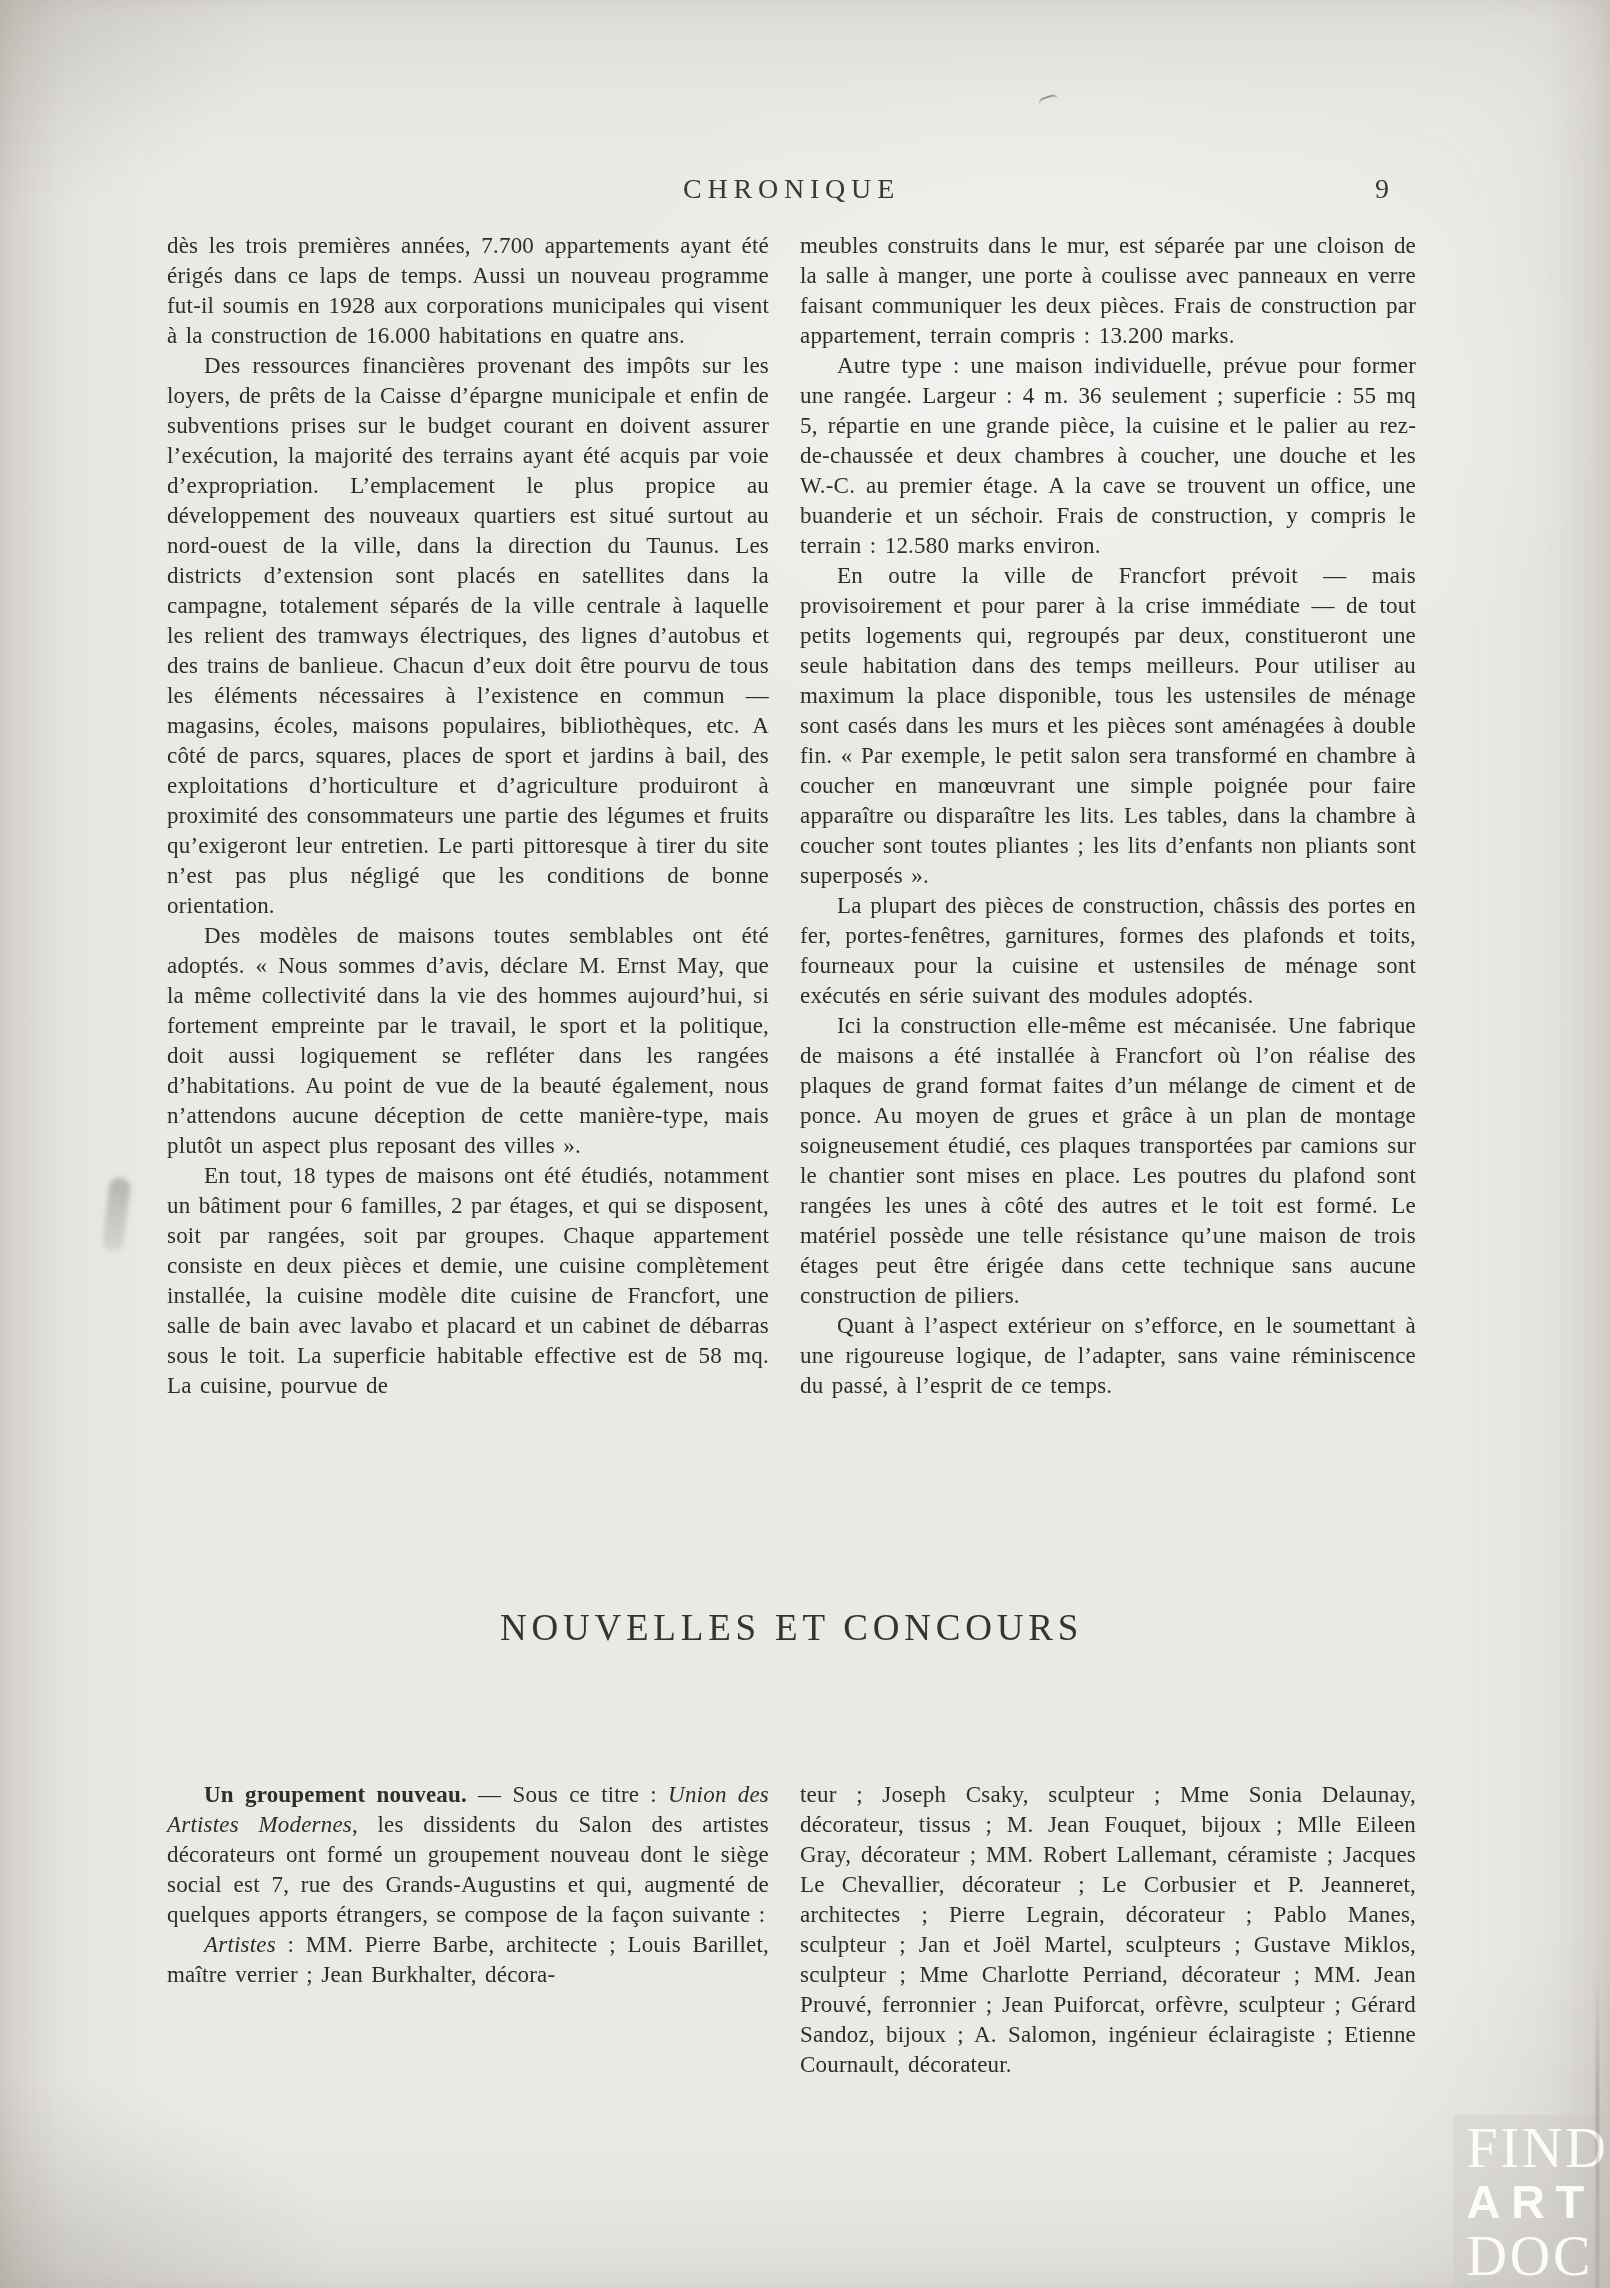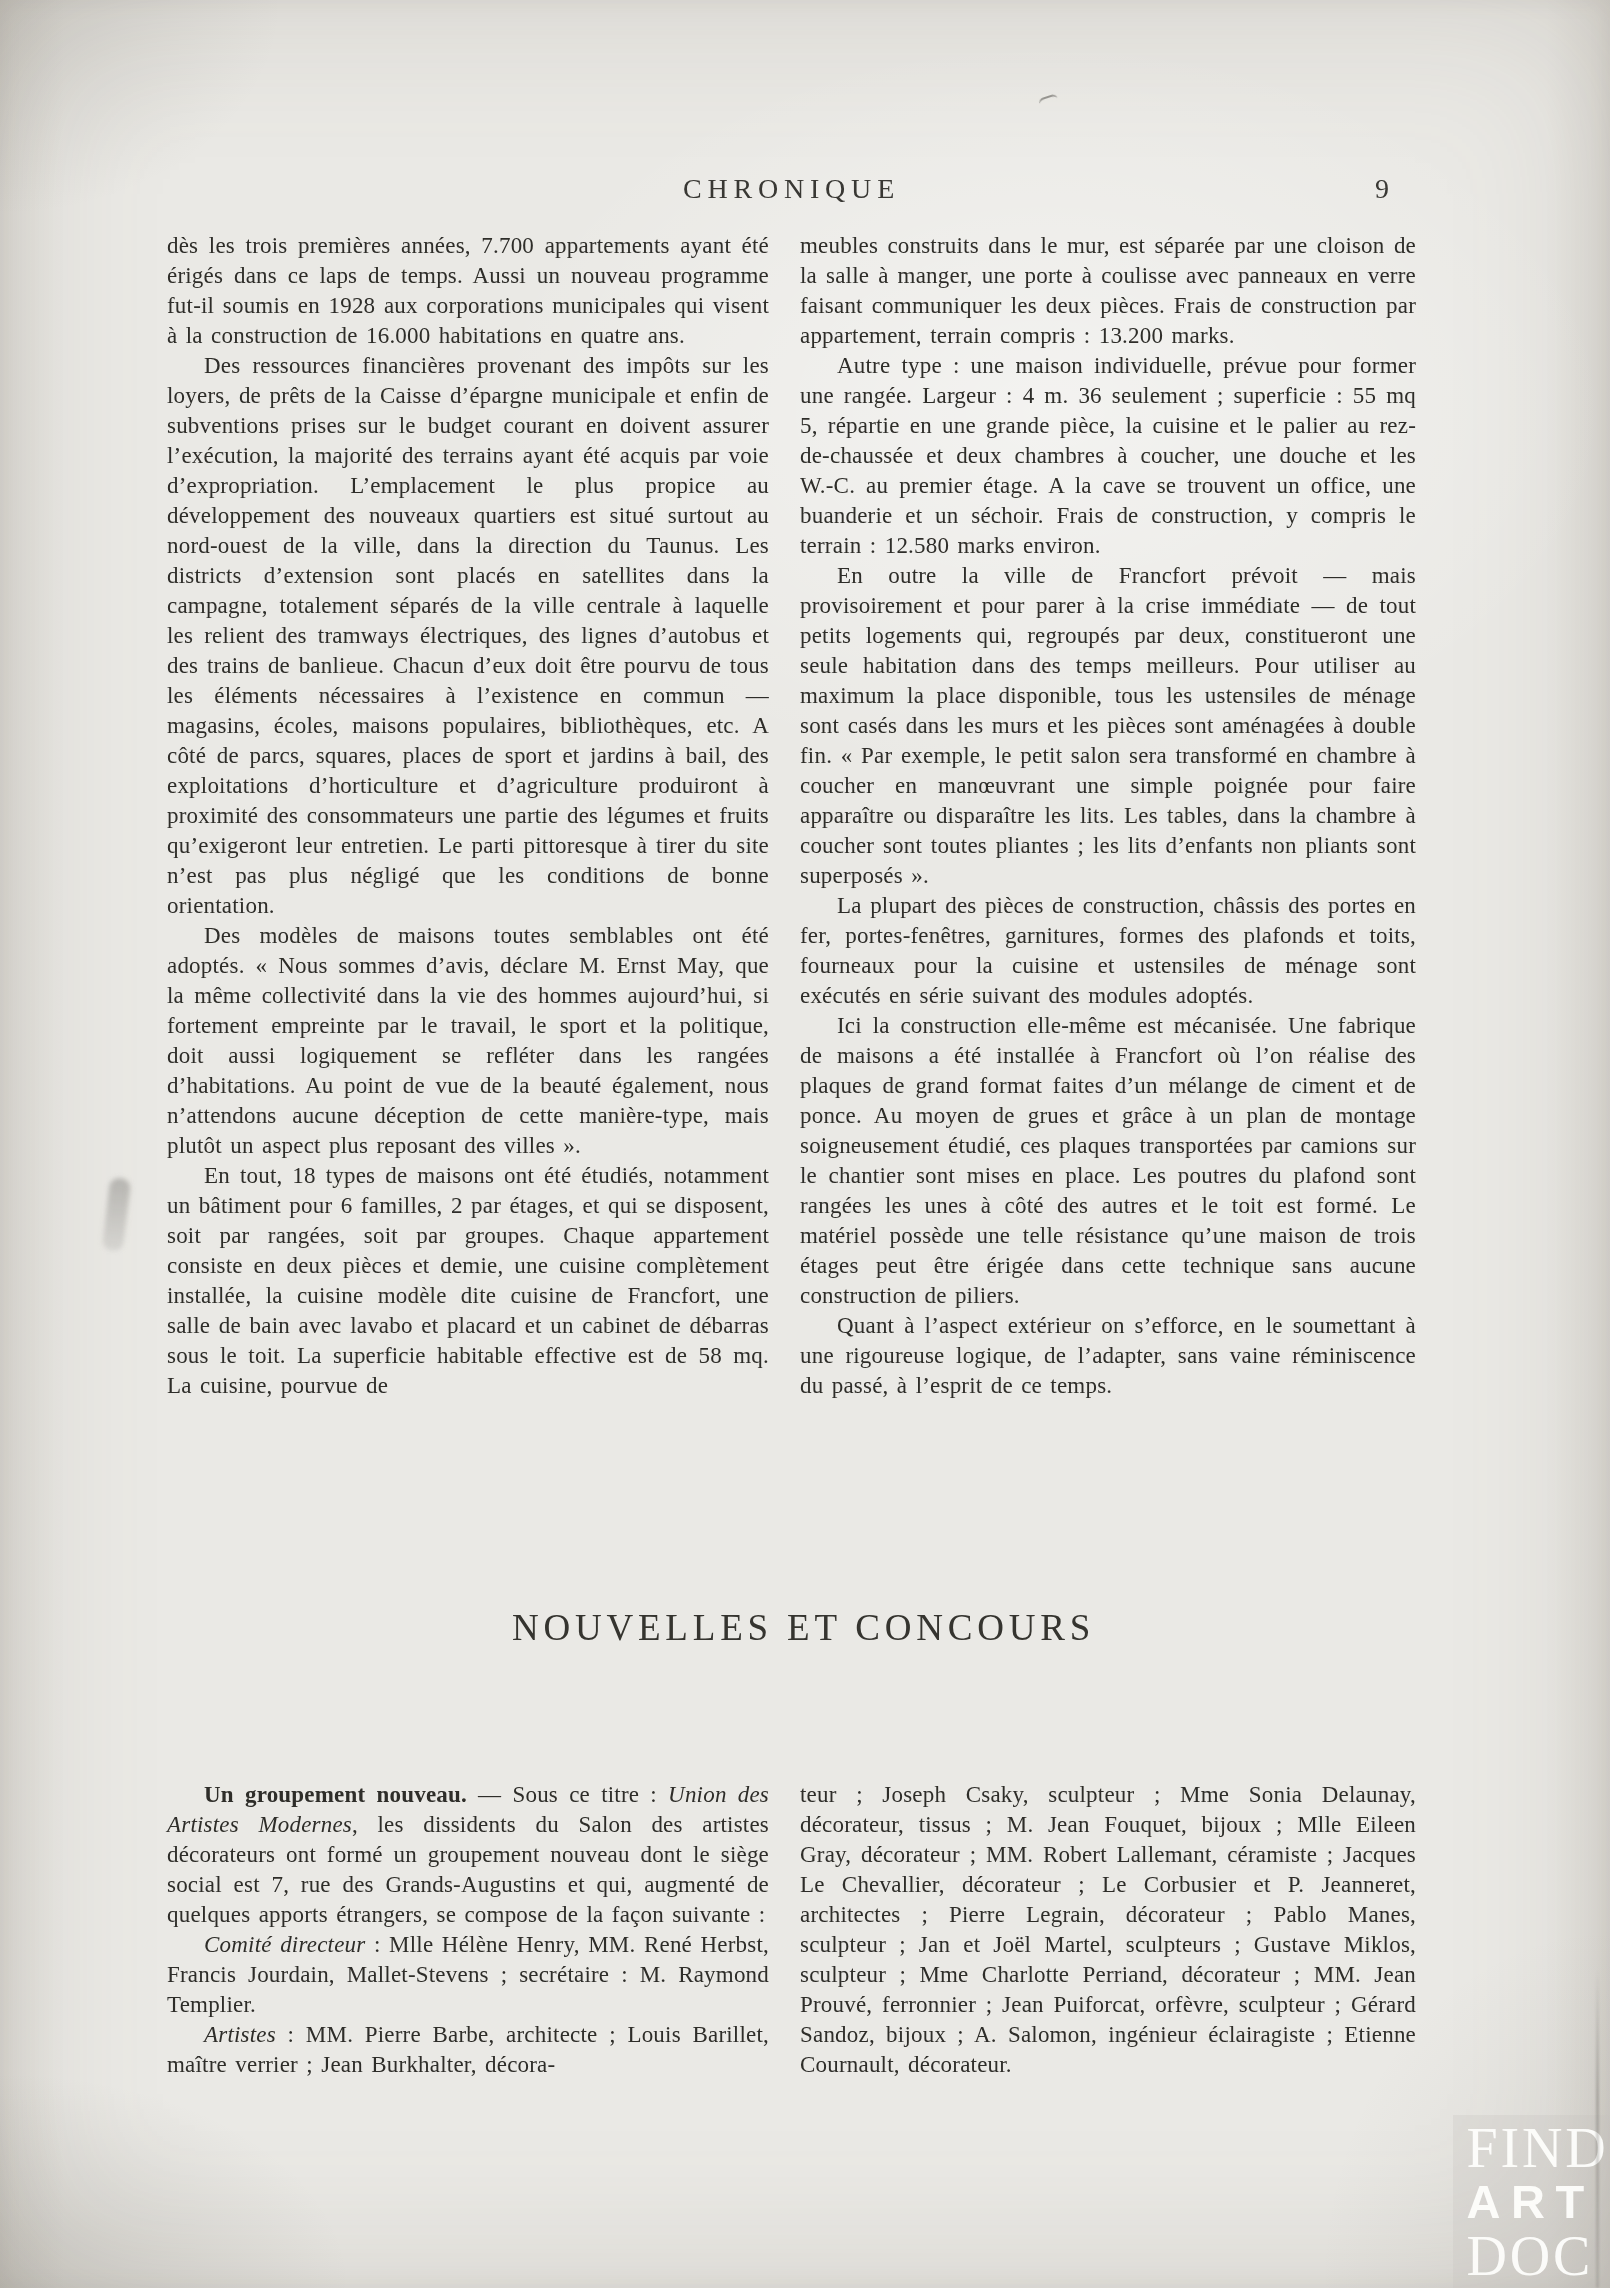--- a/index.html
+++ b/index.html
@@ -45,21 +45,21 @@
   .columns.article { top: 231px; }
   .columns.news { top: 1780px; }
   .col { font-size: 23px; line-height: 30px; }
   .col-left  { width: 602px; }
   .col-right { width: 616px; }
   .col p { margin: 0; text-align: justify; word-spacing: 2.4px; letter-spacing: 0.2px; }
   .col p.indent { text-indent: 37px; }
   .bold { font-weight: bold; }
   .italic { font-style: italic; }
   .section-heading {
-    position: absolute; left: 179px; top: 1606px; width: 1249px; margin: 0;
+    position: absolute; left: 167px; top: 1606px; width: 1249px; margin: 0;
     text-align: center; font-weight: normal;
     font-size: 37px; letter-spacing: 4.8px; color: #35342f;
   }
   .watermark {
     position: absolute; left: 1453px; top: 2115px; width: 215px; height: 173px;
     background: rgba(196,194,190,.28);
     display: flex; flex-direction: column;
     padding: 5.8px 0 0 13.4px; box-sizing: border-box;
     overflow: hidden;
   }
@@ -108,21 +108,20 @@
         <p class="para indent"><span>Ici la construction elle-même est mécanisée. Une fabrique de maisons a été installée à Francfort où l’on réalise des plaques de grand format faites d’un mélange de ciment et de ponce. Au moyen de grues et grâce à un plan de montage soigneusement étudié, ces plaques transportées par camions sur le chantier sont mises en place. Les poutres du plafond sont rangées les unes à côté des autres et le toit est formé. Le matériel possède une telle résistance qu’une maison de trois étages peut être érigée dans cette technique sans aucune construction de piliers.</span></p>
         <p class="para indent"><span>Quant à l’aspect extérieur on s’efforce, en le soumettant à une rigoureuse logique, de l’adapter, sans vaine réminiscence du passé, à l’esprit de ce temps.</span></p>
       </div>
   </div>
 
   <h2 class="section-heading">NOUVELLES ET CONCOURS</h2>
 
   <div class="columns news">
     <div class="col col-left">
         <p class="para indent"><span class="bold">Un groupement nouveau.</span><span> — Sous ce titre : </span><span class="italic">Union des Artistes Modernes</span><span>, les dissidents du Salon des artistes décorateurs ont formé un groupement nouveau dont le siège social est 7, rue des Grands-Augustins et qui, augmenté de quelques apports étrangers, se compose de la façon suivante :</span></p>
-        <p class="para indent"><span class="italic">Comité directeur</span><span> : Mlle Hélène Henry, MM. René Herbst, Francis Jourdain, Mallet-Stevens ; secrétaire : M. Raymond Templier.</span></p>
         <p class="para indent"><span class="italic">Artistes</span><span> : MM. Pierre Barbe, architecte ; Louis Barillet, maître verrier ; Jean Burkhalter, décora-</span></p>
       </div>
     <div class="col col-right">
         <p class="para"><span>teur ; Joseph Csaky, sculpteur ; Mme Sonia Delaunay, décorateur, tissus ; M. Jean Fouquet, bijoux ; Mlle Eileen Gray, décorateur ; MM. Robert Lallemant, céramiste ; Jacques Le Chevallier, décorateur ; Le Corbusier et P. Jeanneret, architectes ; Pierre Legrain, décorateur ; Pablo Manes, sculpteur ; Jan et Joël Martel, sculpteurs ; Gustave Miklos, sculpteur ; Mme Charlotte Perriand, décorateur ; MM. Jean Prouvé, ferronnier ; Jean Puiforcat, orfèvre, sculpteur ; Gérard Sandoz, bijoux ; A. Salomon, ingénieur éclairagiste ; Etienne Cournault, décorateur.</span></p>
       </div>
   </div>
 
   <div class="watermark">
     <span class="wm-line wm-serif">FIND</span>
     <span class="wm-line wm-sans">ART</span>

